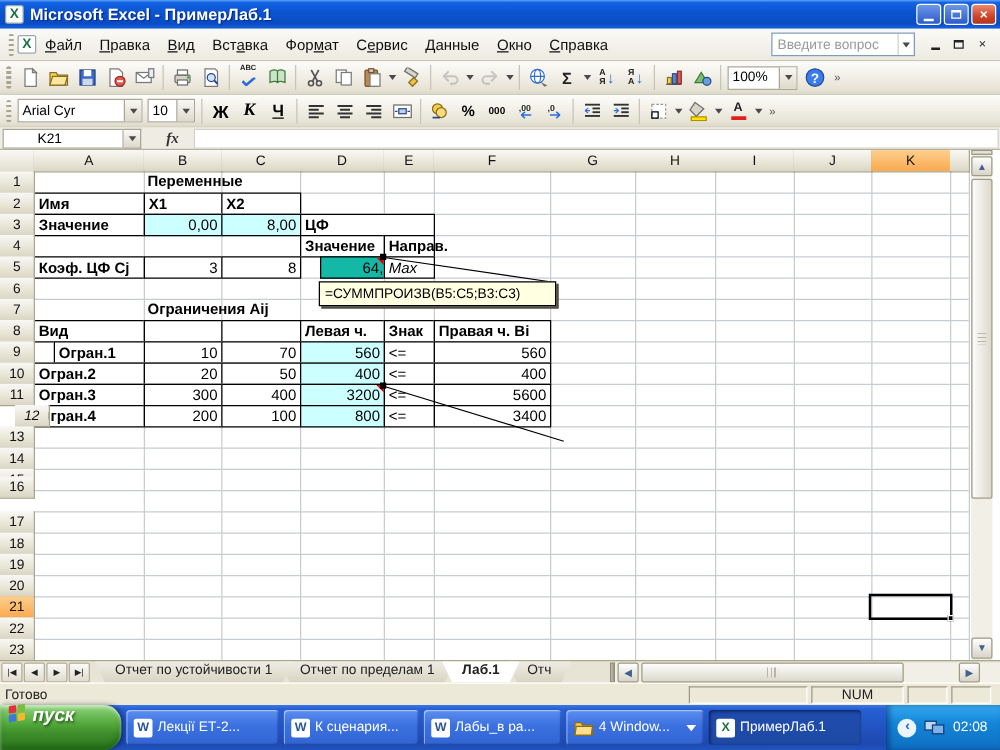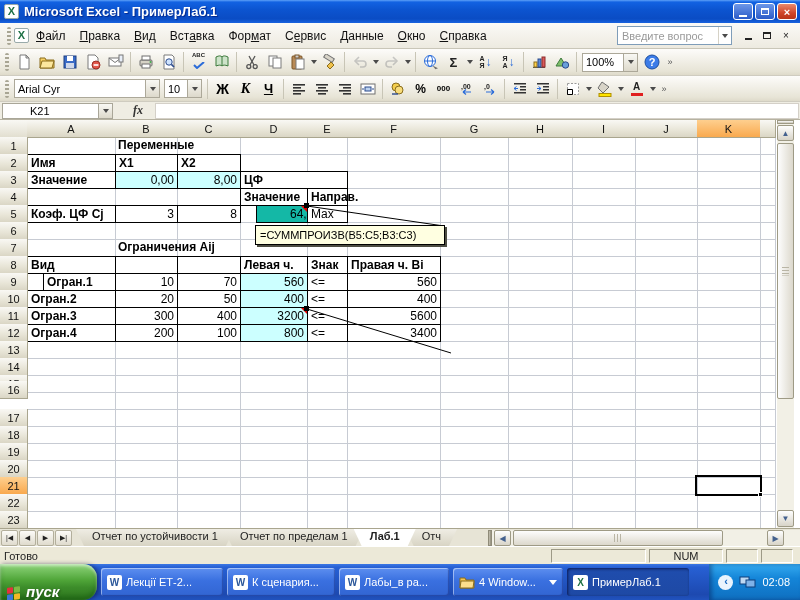--- a/index.html
+++ b/index.html
@@ -114,21 +114,21 @@
   .htrack{position:relative;height:17px;flex:1;background:#F2F0E6;margin-top:1px}
 
   
   .statusbar{position:absolute;left:0;top:546px;width:800px;height:18px;background:#ECE9D8;border-top:1px solid #fff;
     display:flex;align-items:center;font-size:11px;color:#222;padding:0 4px}
   .spanel{height:14px;border:1px solid;border-color:#9D9A87 #FFF #FFF #9D9A87;display:flex;align-items:center;justify-content:center;flex:none}
 
   
   .taskbar{position:absolute;left:0;top:564px;width:800px;height:36px;display:flex;align-items:center;
     background:linear-gradient(180deg,#3B77E4 0%,#2760D4 9%,#1D49B0 85%,#2153BE 100%)}
-  .start{width:97px;height:36px;border-radius:0 14px 14px 0;flex:none;display:flex;align-items:flex-end;gap:6px;padding:0 14px 0 7px;
+  .start{width:97px;height:36px;border-radius:0 14px 14px 0;flex:none;display:flex;align-items:flex-start;gap:6px;padding:0 14px 0 7px;
     background:linear-gradient(180deg,#8FD57C,#4FA538 45%,#3C8C2A 65%,#2F7A1F);
     box-shadow:inset 0 2px 3px rgba(255,255,255,.55),inset 0 -4px 5px rgba(0,60,0,.35),2px 0 4px rgba(0,0,40,.45);
     color:#fff;font-weight:bold;font-style:italic;font-size:15px;text-shadow:1px 1px 2px #265A18}
   .flag{display:grid;grid-template-columns:6px 6px;grid-gap:1px;transform:skewY(-8deg)}
   .flag i{width:6px;height:6px;border-radius:1px;display:block}
   .tbtn{height:28px;margin:0 0 0 4px;border-radius:3px;display:flex;align-items:center;gap:4px;padding:0 6px;flex:none;
     background:linear-gradient(#5D8FF0,#3A70E0 45%,#3265D2);
     box-shadow:inset 1px 1px 0 rgba(255,255,255,.45),inset -1px -1px 1px rgba(0,0,60,.3);
     color:#fff;font-size:11px;white-space:nowrap;overflow:hidden}
   .tbtn.active{background:linear-gradient(#1F4DAE,#1E49A4);box-shadow:inset 1px 1px 3px rgba(0,0,40,.65)}
@@ -360,21 +360,21 @@
           <circle cx="8" cy="8" r="7" fill="#3C7CE8" stroke="#1d4fa0"></circle>
           <text x="8" y="12" text-anchor="middle" font-size="11" font-weight="bold" fill="#fff">?</text>
         </svg>
       </div>
       <div class="chev">
         <span style="font-size:9px;color:#555">»</span>
       </div>
     </div>
   <div class="tb" id="tb2">
       <div class="dots"></div>
-      <div class="combo" style="width: 146px; margin: 0px 2px;">
+      <div class="combo" style="width: 100px; margin: 0px 2px;">
         <span>Arial Cyr</span>
         <span class="ca">
           <span class="tri-down"></span>
         </span>
       </div>
       <div class="combo" style="width: 38px; margin: 0px 2px;">
         <span>10</span>
         <span class="ca">
           <span class="tri-down"></span>
         </span>
@@ -536,21 +536,21 @@
       <div class="rhead" style="left: 0px; top: 34px; width: 28px; height: 18px;">2</div>
       <div class="rhead" style="left: 0px; top: 51px; width: 28px; height: 18px;">3</div>
       <div class="rhead" style="left: 0px; top: 68px; width: 28px; height: 18px;">4</div>
       <div class="rhead" style="left: 0px; top: 85px; width: 28px; height: 18px;">5</div>
       <div class="rhead" style="left: 0px; top: 102px; width: 28px; height: 18px;">6</div>
       <div class="rhead" style="left: 0px; top: 119px; width: 28px; height: 18px;">7</div>
       <div class="rhead" style="left: 0px; top: 136px; width: 28px; height: 18px;">8</div>
       <div class="rhead" style="left: 0px; top: 153px; width: 28px; height: 18px;">9</div>
       <div class="rhead" style="left: 0px; top: 170px; width: 28px; height: 18px;">10</div>
       <div class="rhead" style="left: 0px; top: 187px; width: 28px; height: 18px;">11</div>
-      <div class="rhead" style="left: 0px; top: 204px; width: 28px; height: 18px;">12</div>
+      <div class="rhead" style="left: 12px; top: 204px; width: 28px; height: 18px; font-style: italic;">12</div>
       <div class="rhead" style="left: 0px; top: 221px; width: 28px; height: 18px;">13</div>
       <div class="rhead" style="left: 0px; top: 238px; width: 28px; height: 18px;">14</div>
       <div class="rhead" style="left: 0px; top: 255px; width: 28px; height: 18px;">15</div>
       <div class="rhead" style="left: 0px; top: 261px; width: 28px; height: 18px;">16</div>
       <div class="rhead" style="left: 0px; top: 289px; width: 28px; height: 18px;">17</div>
       <div class="rhead" style="left: 0px; top: 306px; width: 28px; height: 18px;">18</div>
       <div class="rhead" style="left: 0px; top: 323px; width: 28px; height: 18px;">19</div>
       <div class="rhead" style="left: 0px; top: 340px; width: 28px; height: 18px;">20</div>
       <div class="rhead selh" style="left: 0px; top: 357px; width: 28px; height: 18px;">21</div>
       <div class="rhead" style="left: 0px; top: 374px; width: 28px; height: 18px;">22</div>
@@ -599,21 +599,21 @@
       <div class="cell bd fill  ar" style="left: 115px; top: 51px; width: 63px; height: 18px; background: rgb(204, 255, 255); padding-left: 22px;">0,00</div>
       <div class="cell bd fill  ar" style="left: 177px; top: 51px; width: 64px; height: 18px; background: rgb(204, 255, 255);">8,00</div>
       <div class="cell bd  b " style="left: 240px; top: 51px; width: 108px; height: 18px;">ЦФ</div>
       <div class="cell bd  b " style="left: 240px; top: 68px; width: 68px; height: 18px;">Значение</div>
       <div class="cell bd  b " style="left: 307px; top: 68px; width: 41px; height: 18px;">Направ.</div>
       <div class="cell bd  b " style="left: 27px; top: 85px; width: 89px; height: 18px;">Коэф. ЦФ Cj</div>
       <div class="cell bd   ar" style="left: 115px; top: 85px; width: 63px; height: 18px;">3</div>
       <div class="cell bd   ar" style="left: 177px; top: 85px; width: 64px; height: 18px;">8</div>
       <div class="cell bd fill  ar" style="left: 240px; top: 85px; width: 68px; height: 18px; background: #14b8a6; margin-left: 16px;">64,00</div>
       <div class="cmtri" style="left: 301px; top: 86px;"></div>
-      <div class="cell bd   " style="left: 307px; top: 85px; width: 41px; height: 18px;">Max</div>
+      <div class="cell bd   " style="left: 307px; top: 85px; width: 41px; height: 18px; font-style: italic;">Max</div>
       <div class="cell   b " style="left: 115px; top: 119px; width: 62px; height: 17px;">Ограничения Aij</div>
       <div class="cell bd  b " style="left: 27px; top: 136px; width: 89px; height: 18px;">Вид</div>
       <div class="cell bd   " style="left: 115px; top: 136px; width: 63px; height: 18px;"></div>
       <div class="cell bd   " style="left: 177px; top: 136px; width: 64px; height: 18px;"></div>
       <div class="cell bd  b " style="left: 240px; top: 136px; width: 68px; height: 18px;">Левая ч.</div>
       <div class="cell bd  b " style="left: 307px; top: 136px; width: 41px; height: 18px;">Знак</div>
       <div class="cell bd  b " style="left: 347px; top: 136px; width: 94px; height: 18px;">Правая ч. Bi</div>
       <div class="cell bd  b " style="left: 27px; top: 153px; width: 89px; height: 18px; margin-left: 16px;">Огран.1</div>
       <div class="cell bd   ar" style="left: 115px; top: 153px; width: 63px; height: 18px;">10</div>
       <div class="cell bd   ar" style="left: 177px; top: 153px; width: 64px; height: 18px;">70</div>

